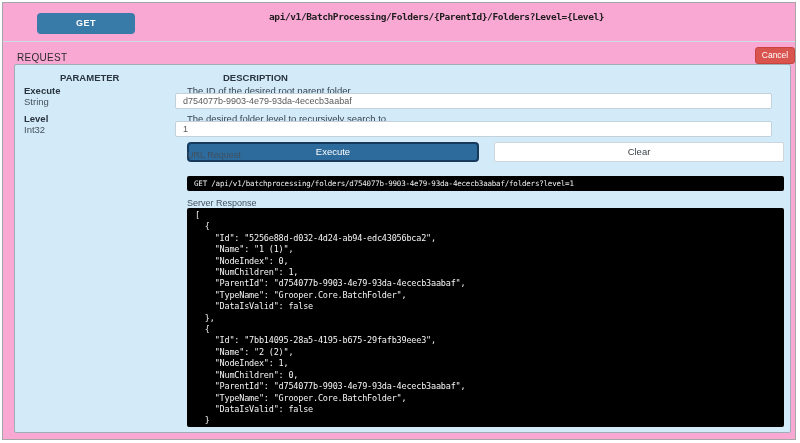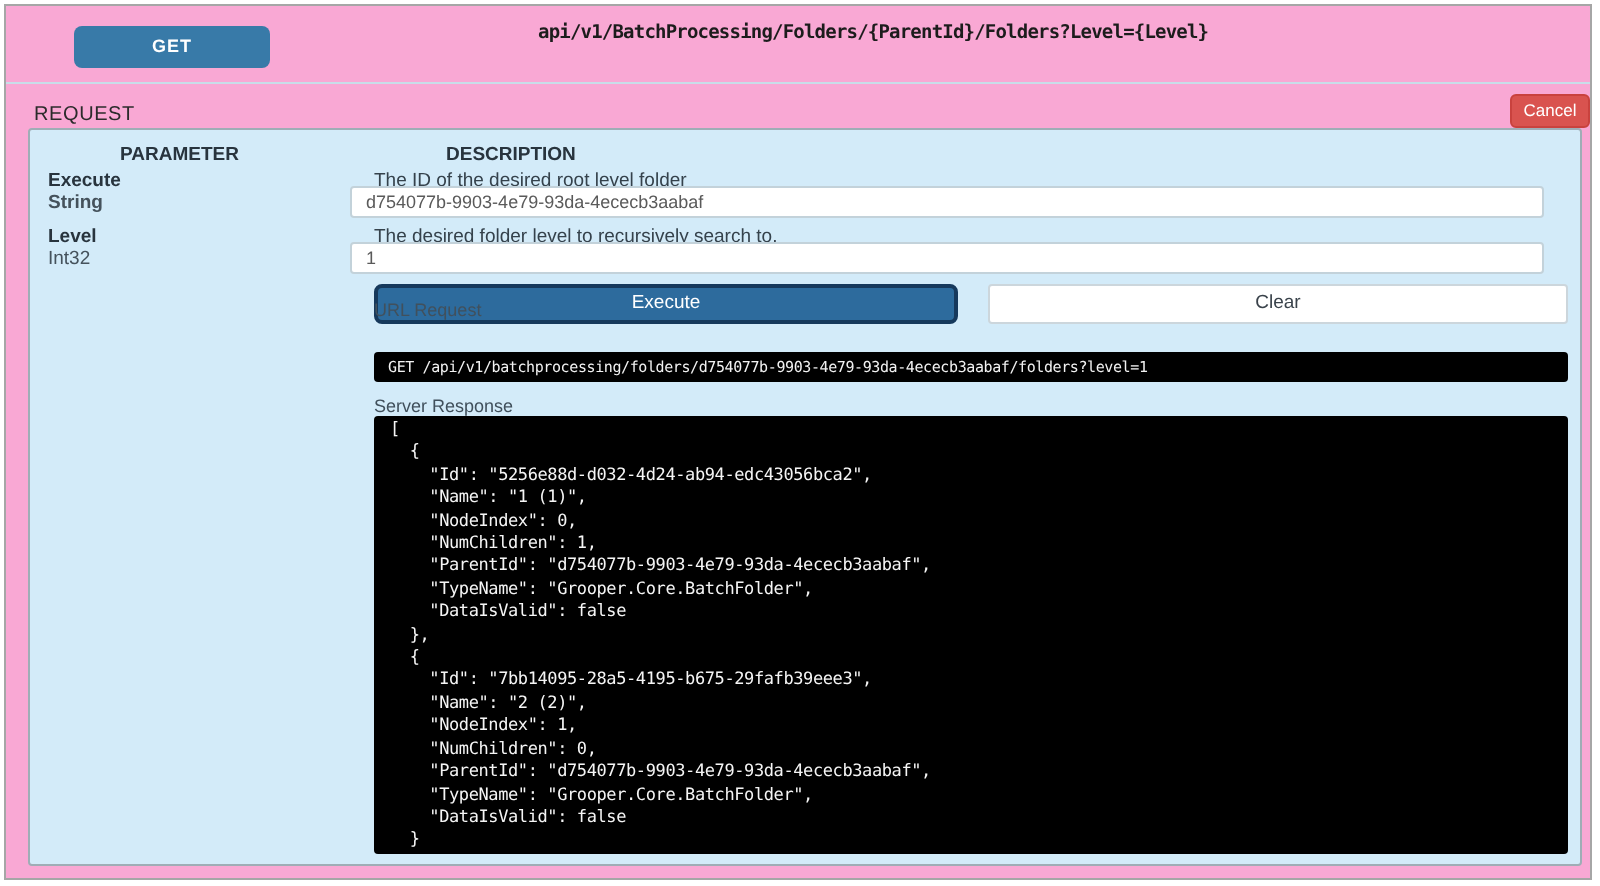--- a/index.html
+++ b/index.html
@@ -41,21 +41,21 @@
   .param-type { position: absolute; left: 9px; font-size: 9.5px; color: #45525c; }
   .param-desc { position: absolute; left: 172px; font-size: 9.5px; color: #35424c; white-space: nowrap; }
   .param-input {
     position: absolute; left: 160px; width: 597px; height: 16px;
     background: #ffffff; border: 1px solid #c3d2da; border-radius: 2px;
     font-size: 9px; color: #5a5a5a; padding: 0 0 0 7px; outline: none;
     font-family: "Liberation Sans", sans-serif;
   }
   .input-parentid { top: 28px; }
   .input-level { top: 56px; }
-  .name-parentid { top: 20px; } .type-parentid { top: 31px; font-weight: bold; }
+  .name-parentid { top: 20px; } .type-parentid { top: 31px; }
   .name-level { top: 48px; } .type-level { top: 59px; }
   .desc-parentid { top: 20px; } .desc-level { top: 48px; }
   .execute-btn {
     position: absolute; left: 172px; top: 77px; width: 292px; height: 20px;
     background: #2d6b9d; border: 2px solid #16395c; border-radius: 4px;
     color: #ffffff; font-size: 9.5px; text-align: center; line-height: 16px; cursor: pointer;
   }
   .clear-btn {
     position: absolute; left: 479px; top: 77px; width: 290px; height: 20px;
     background: #ffffff; border: 1px solid #ccd6dc; border-radius: 2px;
@@ -92,21 +92,21 @@
   <div class="request-label">REQUEST</div>
   <button class="cancel-btn">Cancel</button>
 
   <div class="panel">
 
     <div class="col-header hdr-parameter">PARAMETER</div>
     <div class="col-header hdr-description">DESCRIPTION</div>
 
     <div class="param-name name-parentid">Execute</div>
     <div class="param-type type-parentid">String</div>
-    <div class="param-desc desc-parentid">The ID of the desired root level folder</div>
+    <div class="param-desc desc-parentid">The ID of the desired root parent folder</div>
     <input class="param-input input-parentid" type="text" value="d754077b-9903-4e79-93da-4ececb3aabaf" style="">
 
     <div class="param-name name-level">Level</div>
     <div class="param-type type-level">Int32</div>
     <div class="param-desc desc-level">The desired folder level to recursively search to.</div>
     <input class="param-input input-level" type="text" value="1" style="">
 
     <button class="execute-btn">Execute</button>
     <button class="clear-btn">Clear</button>
 

